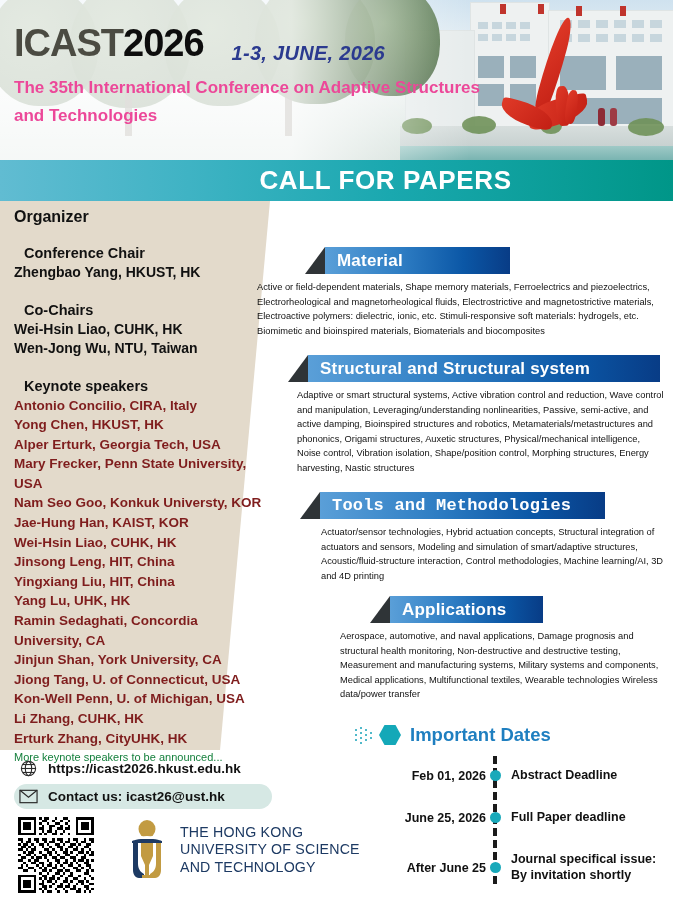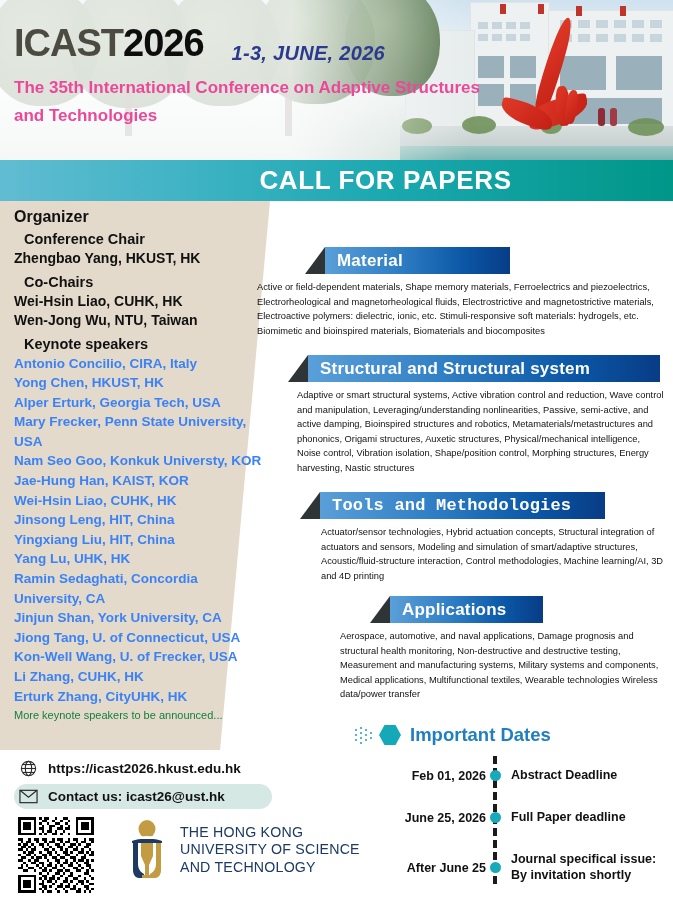--- a/index.html
+++ b/index.html
@@ -73,23 +73,23 @@
   .cfp-text { color: #ffffff; font-size: 26px; font-weight: bold; letter-spacing: .6px; }
 
   
   .beige {
     position: absolute; left: 0; top: 201px; width: 270px; height: 549px;
     background: #e3dacb;
     clip-path: polygon(0 0, 100% 0, 81.5% 100%, 0 100%);
   }
   .org-wrap { position: absolute; left: 14px; top: 208px; width: 250px; }
   .org-title { font-size: 16px; font-weight: bold; color: #111; margin-bottom: 5px; }
-  .role { font-size: 14.5px; font-weight: bold; color: #111; margin: 5px 0 2px 10px; }
+  .role { font-size: 14.5px; font-weight: bold; color: #111; margin: 19px 0 2px 10px; }
   .name-b { font-size: 14px; font-weight: bold; color: #111; line-height: 19.5px; }
-  .name-n { font-size: 13.5px; font-weight: bold; color: #3b82f6; line-height: 19.6px; }
+  .name-n { font-size: 13.5px; font-weight: bold; color: #7f1d1d; line-height: 19.6px; }
   .more-note { font-size: 11px; color: #15803d; margin-top: 3px; }
 
   
   .contact-wrap { position: absolute; left: 14px; top: 756px; width: 300px; }
   .c-row { display: flex; align-items: center; height: 25px; }
   .c-row.pill { background: #d6e8e4; border-radius: 13px; width: 258px; margin-top: 3px; }
   .c-ico { width: 28px; display: flex; justify-content: center; align-items: center; }
   .c-txt { font-size: 13.5px; font-weight: bold; color: #111; margin-left: 6px; }
 
   
@@ -231,21 +231,21 @@
     <div class="name-n">Mary Frecker, Penn State University, USA</div>
     <div class="name-n">Nam Seo Goo, Konkuk Universty, KOR</div>
     <div class="name-n">Jae-Hung Han, KAIST, KOR</div>
     <div class="name-n">Wei-Hsin Liao, CUHK, HK</div>
     <div class="name-n">Jinsong Leng, HIT, China</div>
     <div class="name-n">Yingxiang Liu, HIT, China</div>
     <div class="name-n">Yang Lu, UHK, HK</div>
     <div class="name-n">Ramin Sedaghati, Concordia University, CA</div>
     <div class="name-n">Jinjun Shan, York University, CA</div>
     <div class="name-n">Jiong Tang, U. of Connecticut, USA</div>
-    <div class="name-n">Kon-Well Wang, U. of Frecker, USA</div>
+    <div class="name-n">Kon-Well Penn, U. of Michigan, USA</div>
     <div class="name-n">Li Zhang, CUHK, HK</div>
     <div class="name-n">Erturk Zhang, CityUHK, HK</div>
     <div class="more-note">More keynote speakers to be announced...</div>
   </div>
 
   <div class="contact-wrap">
     <div class="c-row">
       <span class="c-ico">
         <svg width="19" height="19" viewBox="0 0 24 24" fill="none" stroke="#2b2b2b" stroke-width="1.4">
           <circle cx="12" cy="12" r="9"></circle>

